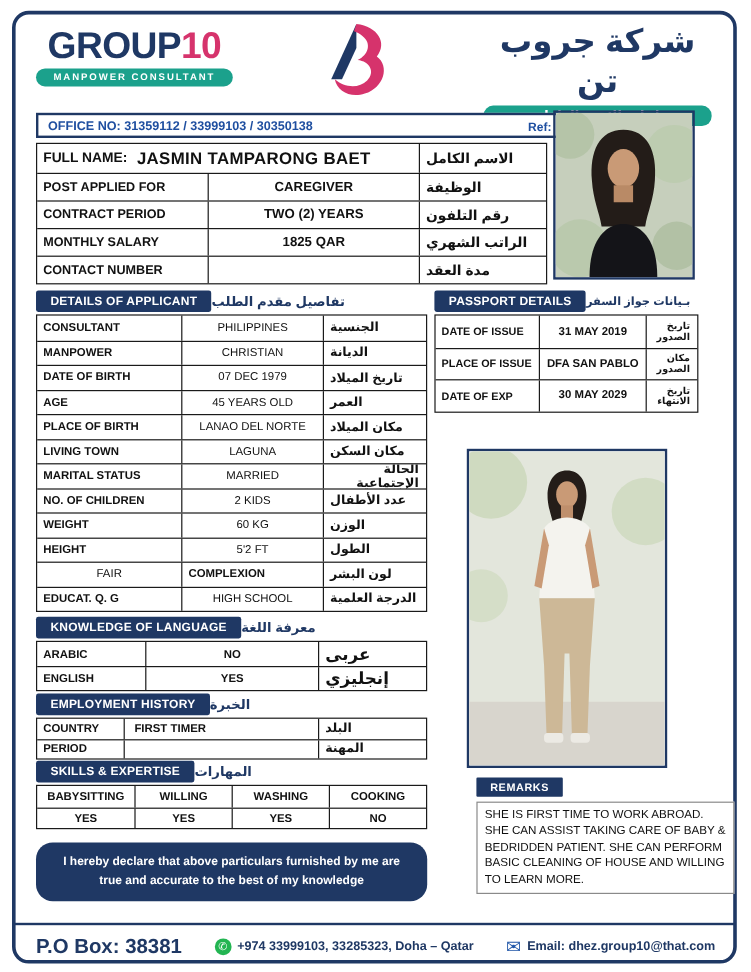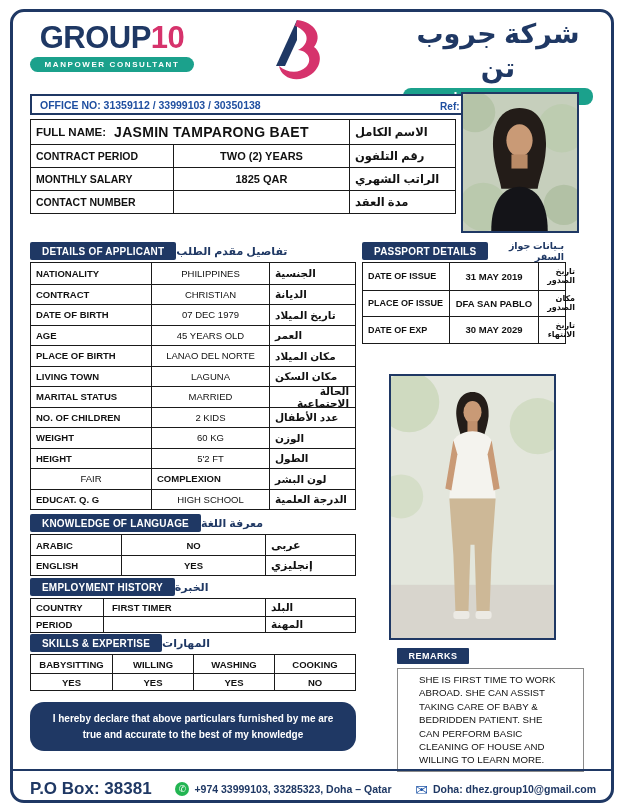--- a/index.html
+++ b/index.html
@@ -58,33 +58,33 @@
   .shdr .har{flex:1;display:flex;align-items:center;justify-content:flex-end;color:#1f3864;font-weight:700;font-size:11px;direction:rtl;padding-right:2px}
 
   
   .details-sec{left:30px;top:242px;width:326px}
   .details-tbl .row{grid-template-columns:120px 118px 86px;height:20.5px}
   .details-tbl .lab{font-size:9.5px}
   .details-tbl .val{font-size:9.5px}
   .details-tbl .ara{font-size:10.5px}
 
   
-  .passport-sec{left:362px;top:242px;width:204px}
+  .passport-sec{left:362px;top:242px;width:220px}
   .passport-sec .shdr .har{font-size:9.5px}
   .passport-tbl .row{grid-template-columns:86px 89px 43px;height:26.5px}
   .passport-tbl .lab{font-size:9px}
   .passport-tbl .val{font-size:9.5px;font-weight:700}
   .passport-tbl .ara{font-size:8px;line-height:1.15;text-align:right;white-space:normal}
 
   
   .lang-sec{left:30px;top:514px;width:326px}
   .lang-tbl .row{grid-template-columns:90px 144px 90px;height:20px}
   .lang-tbl .lab{font-size:9.5px}
   .lang-tbl .val{font-size:9.5px;font-weight:600}
-  .lang-tbl .ara{font-size:11px}
+  .lang-tbl .ara{font-size:14px}
 
   
   .emp-sec{left:30px;top:578px;width:326px}
   .emp-tbl .row{grid-template-columns:72px 162px 90px;height:16.5px}
   .emp-tbl .lab{font-size:9.5px}
   .emp-tbl .val{justify-content:flex-start;text-align:left;font-size:9.5px;font-weight:600;padding-left:8px}
   .emp-tbl .ara{font-size:10.5px}
 
   
   .skills-sec{left:30px;top:634px;width:326px}
@@ -93,21 +93,21 @@
   .skills-tbl .row.vl{height:17px}
   .skills-tbl .c{justify-content:center;text-align:center}
   .skills-tbl .hd .c{font-weight:700;font-size:9.5px}
   .skills-tbl .vl .c{font-size:9.5px;font-weight:600}
 
   
   .decl{position:absolute;left:30px;top:702px;width:326px;background:#1f3864;color:#fff;border-radius:14px;padding:9px 20px;font-size:10px;font-weight:600;text-align:center;line-height:1.55}
 
   
   .remarks-bar{position:absolute;left:397px;top:648px;width:72px;height:16px;background:#1f3864;color:#fff;font-size:9px;font-weight:700;display:flex;align-items:center;justify-content:center;letter-spacing:.5px;border-radius:1px}
-  .remarks-text{position:absolute;left:397px;top:668px;width:187px;border:1px solid #8a8a8a;padding:4px 21px;font-size:9.7px;line-height:1.38;color:#101010;font-weight:500;background:#fff}
+  .remarks-text{position:absolute;left:397px;top:668px;width:215px;border:1px solid #8a8a8a;padding:4px 6px;font-size:9.7px;line-height:1.38;color:#101010;font-weight:500;background:#fff}
 
   
   .footer-rule{position:absolute;left:11px;top:769px;width:602px;border-top:2.5px solid #1f3864}
   .footer{position:absolute;left:30px;top:779px;width:566px;display:flex;align-items:center;justify-content:space-between;color:#1f3864;font-weight:700;font-size:10.5px}
   .footer-item{display:flex;align-items:center;white-space:nowrap}
   .po-box{font-size:17px}
   .wa-icon{display:inline-flex;width:14px;height:14px;border-radius:50%;background:#23b552;color:#fff;font-size:9px;align-items:center;justify-content:center;margin-right:5px;flex:0 0 auto}
   .em-icon{color:#2056a8;font-size:15px;margin-right:5px;line-height:1;flex:0 0 auto}
 </style>
 </head>
@@ -154,20 +154,25 @@
 
   <div class="tbl name-tbl">
     <div class="row r1">
       <div class="c">
         <span class="fn-l">FULL NAME:</span>
         <span class="fn-v">JASMIN TAMPARONG BAET</span>
       </div>
       <div class="c ara">الاسم الكامل</div>
     </div>
     <div class="row">
+      <div class="c lab">POST APPLIED FOR</div>
+      <div class="c val">CAREGIVER</div>
+      <div class="c ara">الوظيفة</div>
+    </div>
+    <div class="row">
       <div class="c lab">CONTRACT PERIOD</div>
       <div class="c val">TWO (2) YEARS</div>
       <div class="c ara">رقم التلفون</div>
     </div>
     <div class="row">
       <div class="c lab">MONTHLY SALARY</div>
       <div class="c val">1825 QAR</div>
       <div class="c ara">الراتب الشهري</div>
     </div>
     <div class="row">
@@ -177,26 +182,26 @@
     </div>
   </div>
 
   <section class="sec details-sec">
     <div class="shdr">
       <div class="bar">DETAILS OF APPLICANT</div>
       <div class="har">تفاصيل مقدم الطلب</div>
     </div>
     <div class="tbl details-tbl">
       <div class="row">
-          <div class="c lab">NATIONALITY</div>
+          <div class="c lab">CONSULTANT</div>
           <div class="c val">PHILIPPINES</div>
           <div class="c ara">الجنسية</div>
         </div>
       <div class="row">
-          <div class="c lab">CONTRACT</div>
+          <div class="c lab">MANPOWER</div>
           <div class="c val">CHRISTIAN</div>
           <div class="c ara">الديانة</div>
         </div>
       <div class="row">
           <div class="c lab">DATE OF BIRTH</div>
           <div class="c val">07 DEC 1979</div>
           <div class="c ara">تاريخ الميلاد</div>
         </div>
       <div class="row">
           <div class="c lab">AGE</div>
@@ -355,16 +360,16 @@
 
   <div class="footer-rule"></div>
   <div class="footer">
     <span class="footer-item po-box">P.O Box: 38381</span>
     <span class="footer-item">
       <span class="wa-icon">✆</span>
       <span>+974 33999103, 33285323, Doha – Qatar</span>
     </span>
     <span class="footer-item">
       <span class="em-icon">✉</span>
-      <span>Doha: dhez.group10@gmail.com</span>
+      <span>Email: dhez.group10@that.com</span>
     </span>
   </div>
 </div>
 
 </body></html>

